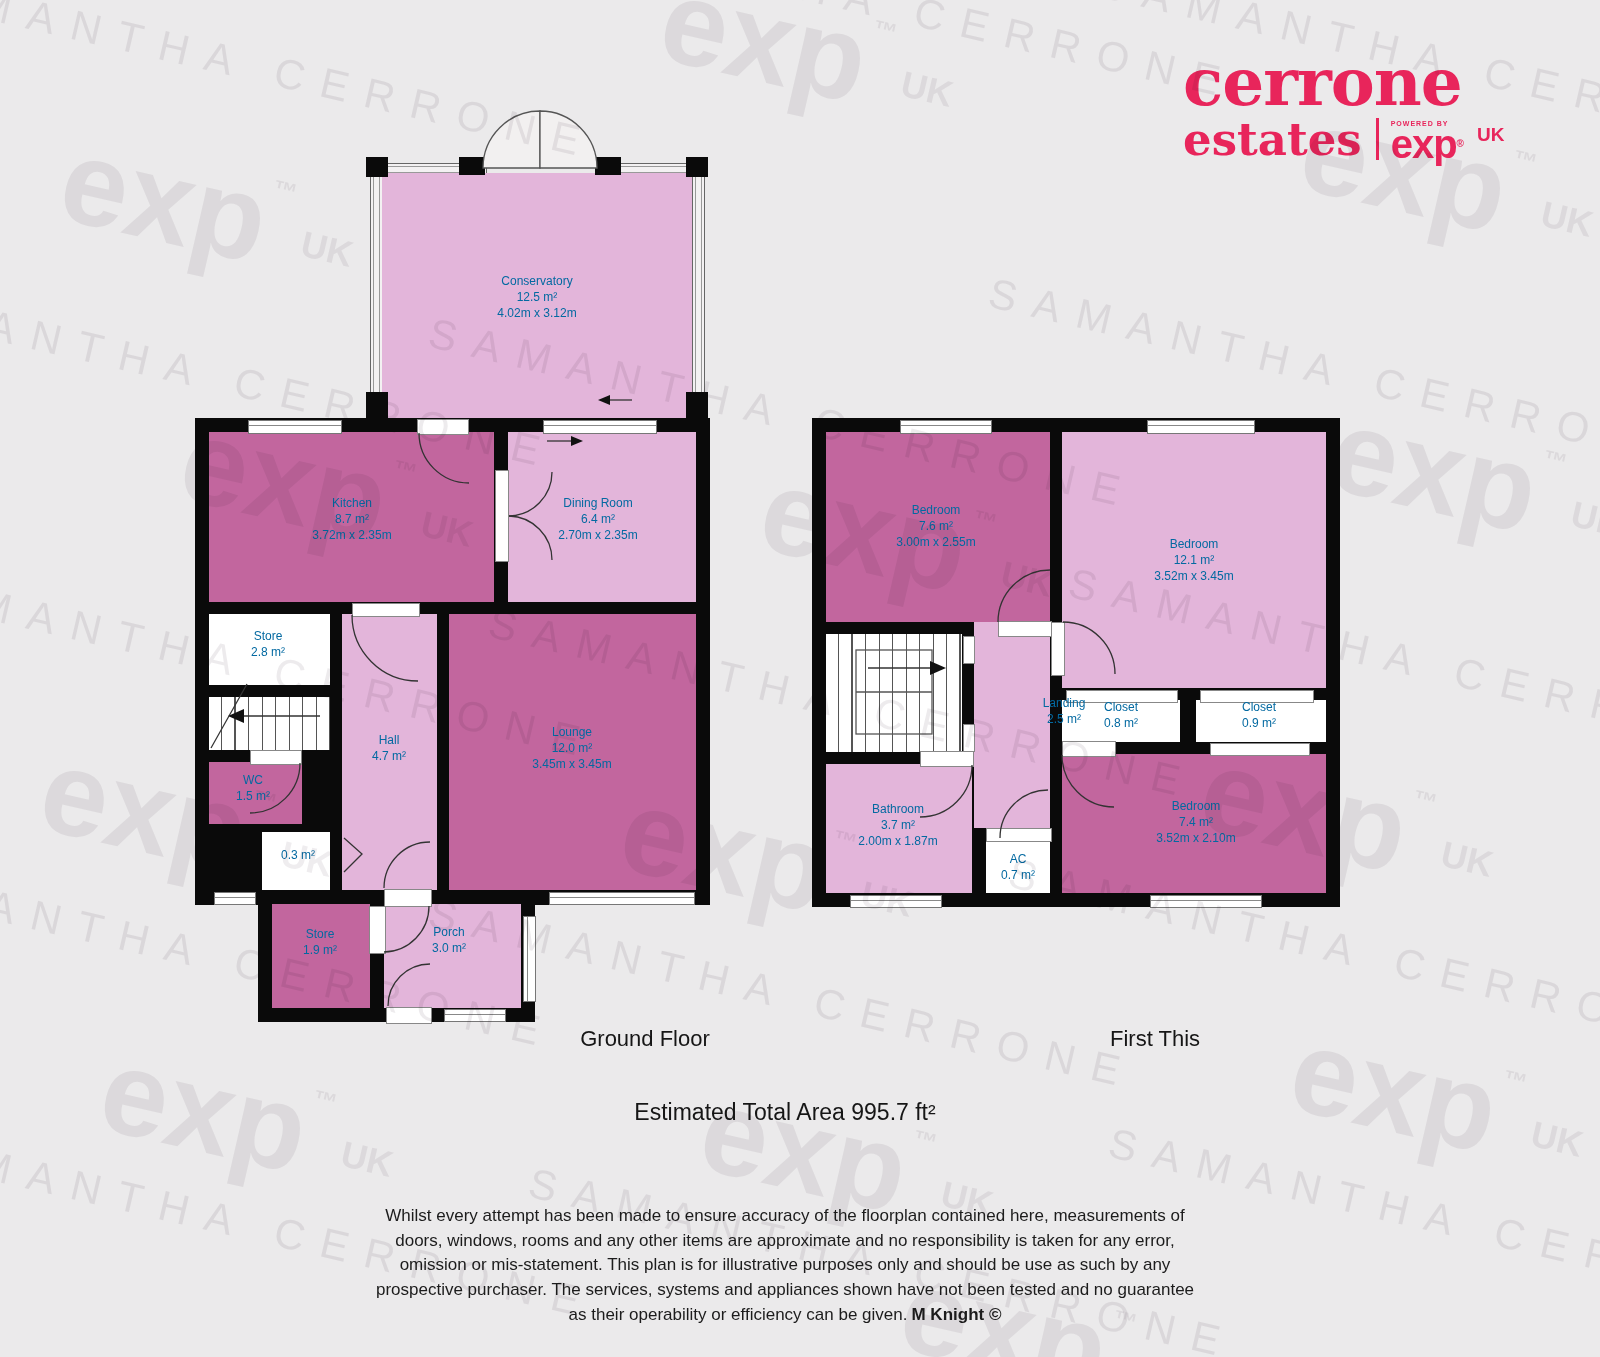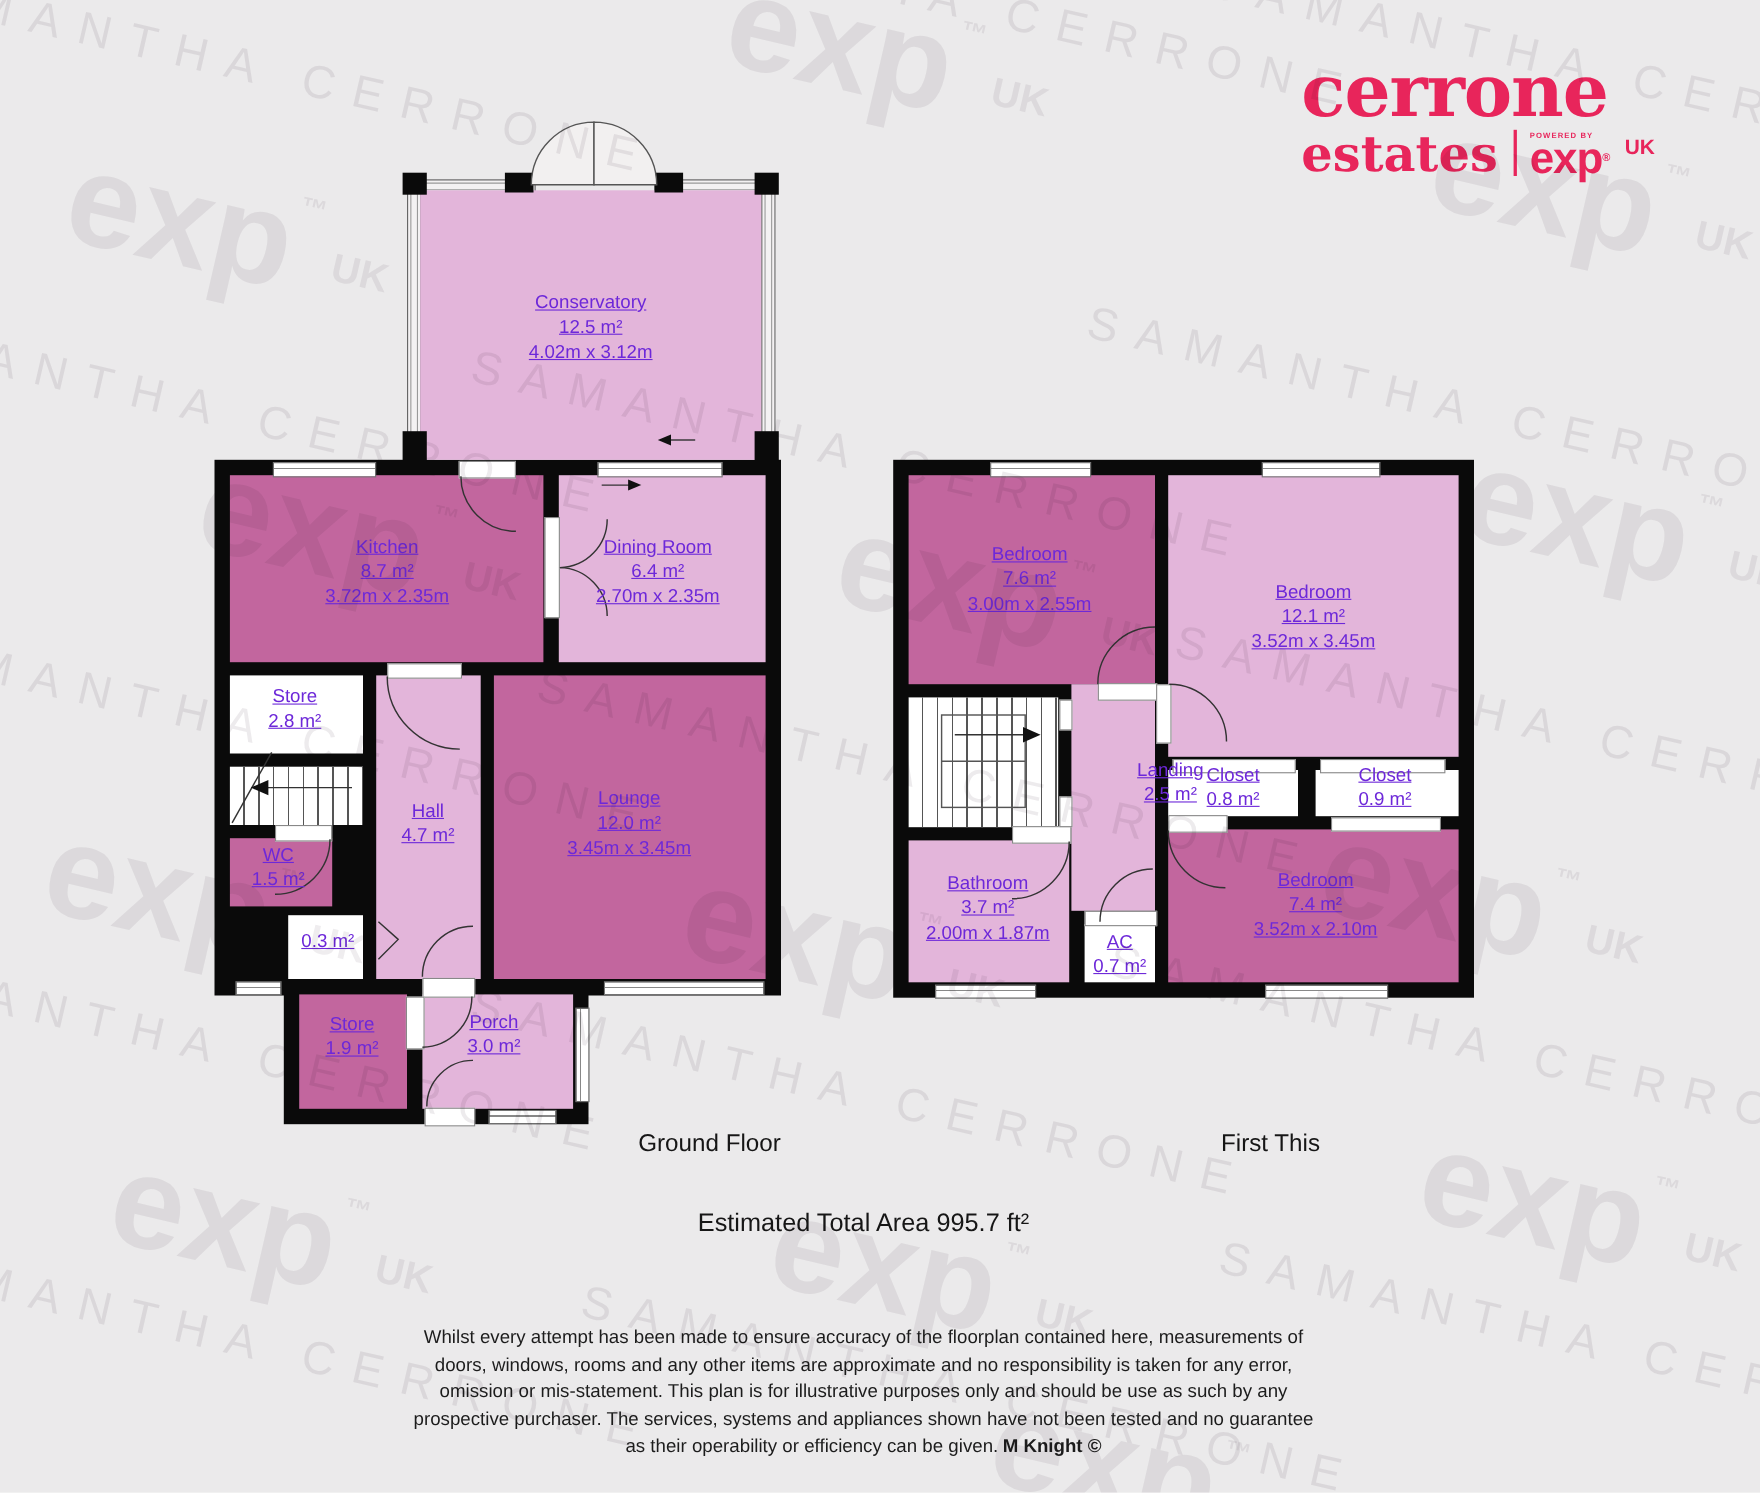--- a/index.html
+++ b/index.html
@@ -17,21 +17,21 @@
         background:linear-gradient(to bottom,#fff 0 4px,#888 4px 5px,#fff 5px);}
   .winV{position:absolute;z-index:3;border:1px solid #777;
         background:linear-gradient(to right,#fff 0 3px,#888 3px 4px,#fff 4px);}
   .gap{position:absolute;z-index:3;background:#fff;border:1px solid #888;}
   .glass{position:absolute;z-index:1;background:#f3f1f2;border:1px solid #666;box-shadow:inset 0 0 0 2px #f3f1f2, inset 0 0 0 3px #999;}
   .post{position:absolute;background:#0a0a0a;z-index:3;}
 
   #plan-svg{position:absolute;left:0;top:0;z-index:4;pointer-events:none;}
 
   .rl{position:absolute;z-index:5;transform:translate(-50%,-50%);text-align:center;
-      color:#6d28d9;font-size:17px;line-height:1.32;white-space:nowrap;text-decoration:underline;}
+      color:#0369a1;font-size:12px;line-height:1.32;white-space:nowrap;}
   .caption{position:absolute;z-index:5;transform:translate(-50%,-50%);font-size:22px;color:#161616;}
 
   #summary{position:absolute;left:785px;top:1112px;transform:translate(-50%,-50%);
            font-size:23px;color:#161616;z-index:5;white-space:nowrap;}
   #disclaimer{position:absolute;left:365px;top:1204px;width:840px;text-align:center;
               font-size:17px;line-height:1.45;color:#1c1c1c;z-index:5;}
   #disclaimer .credit{font-weight:bold;margin-left:4px;margin-top:48px;}
 
   
   #brand{position:absolute;left:1183px;top:52px;width:345px;z-index:5;color:var(--brand,#e8255b);}

